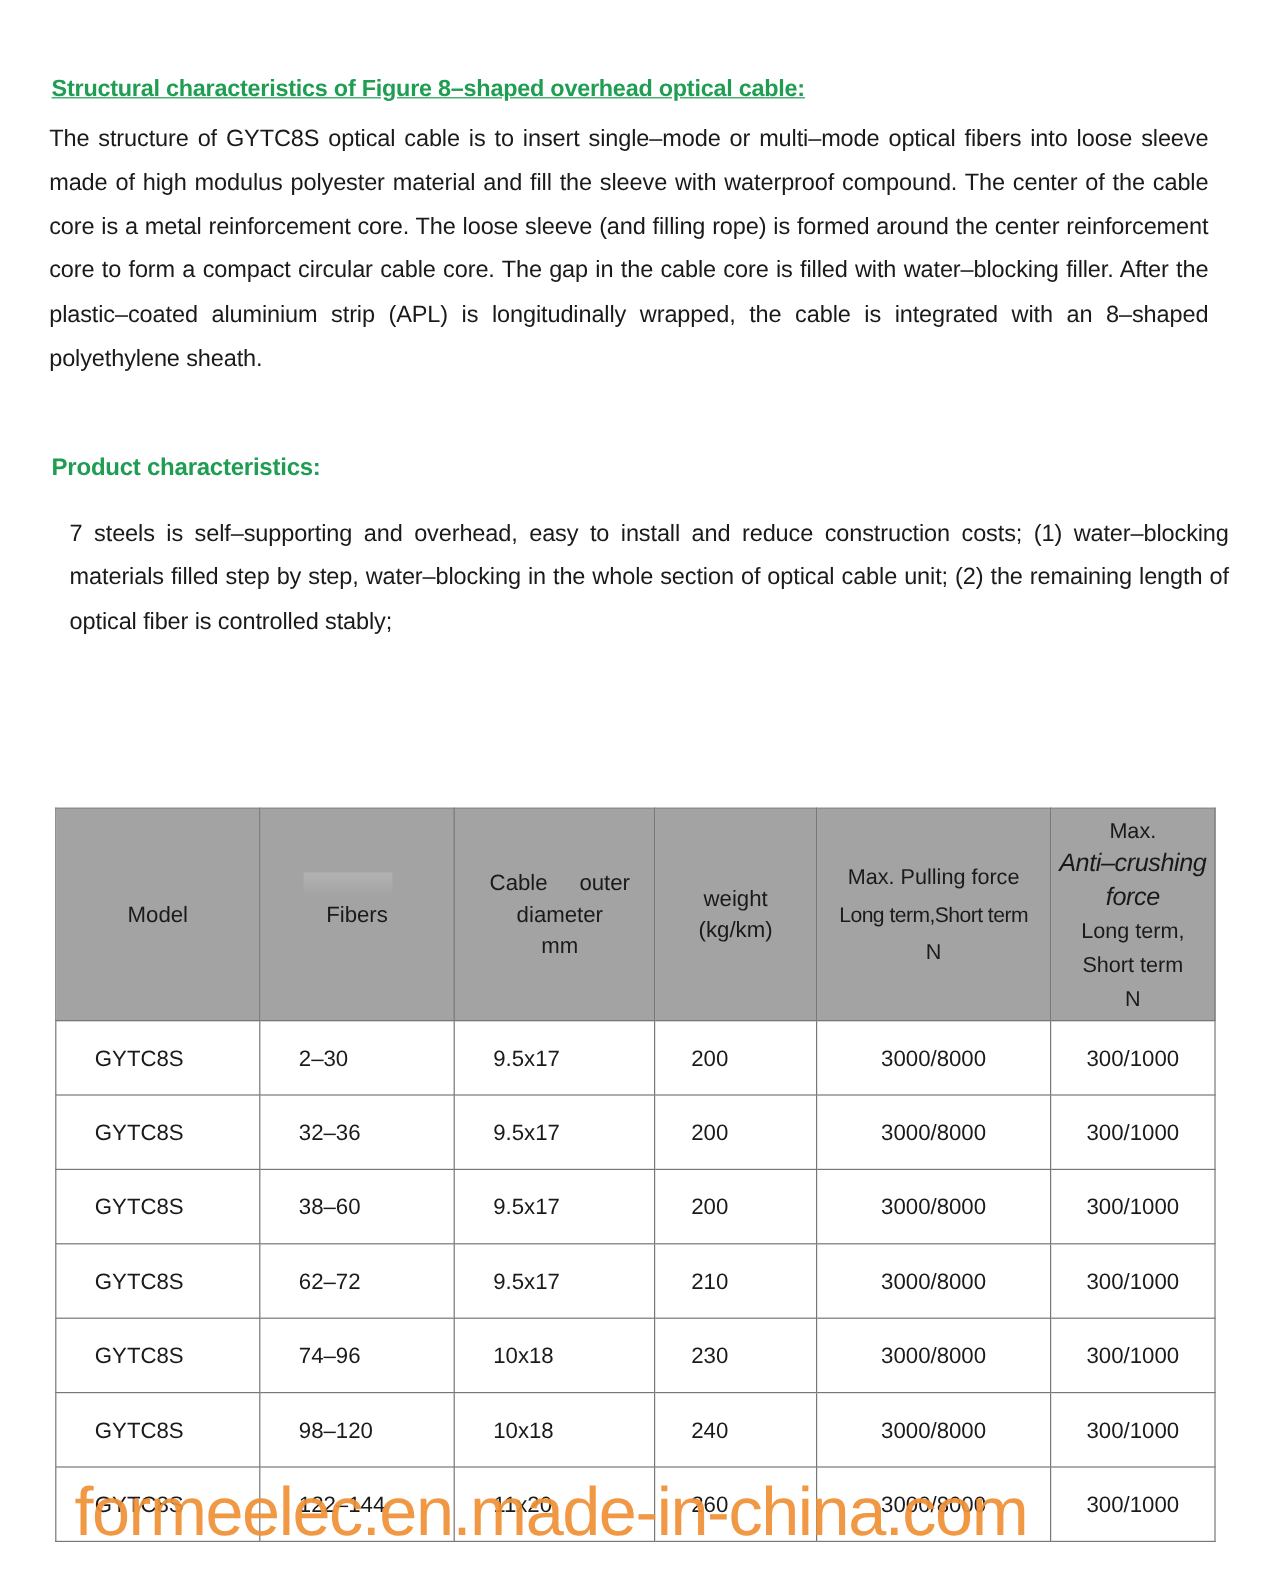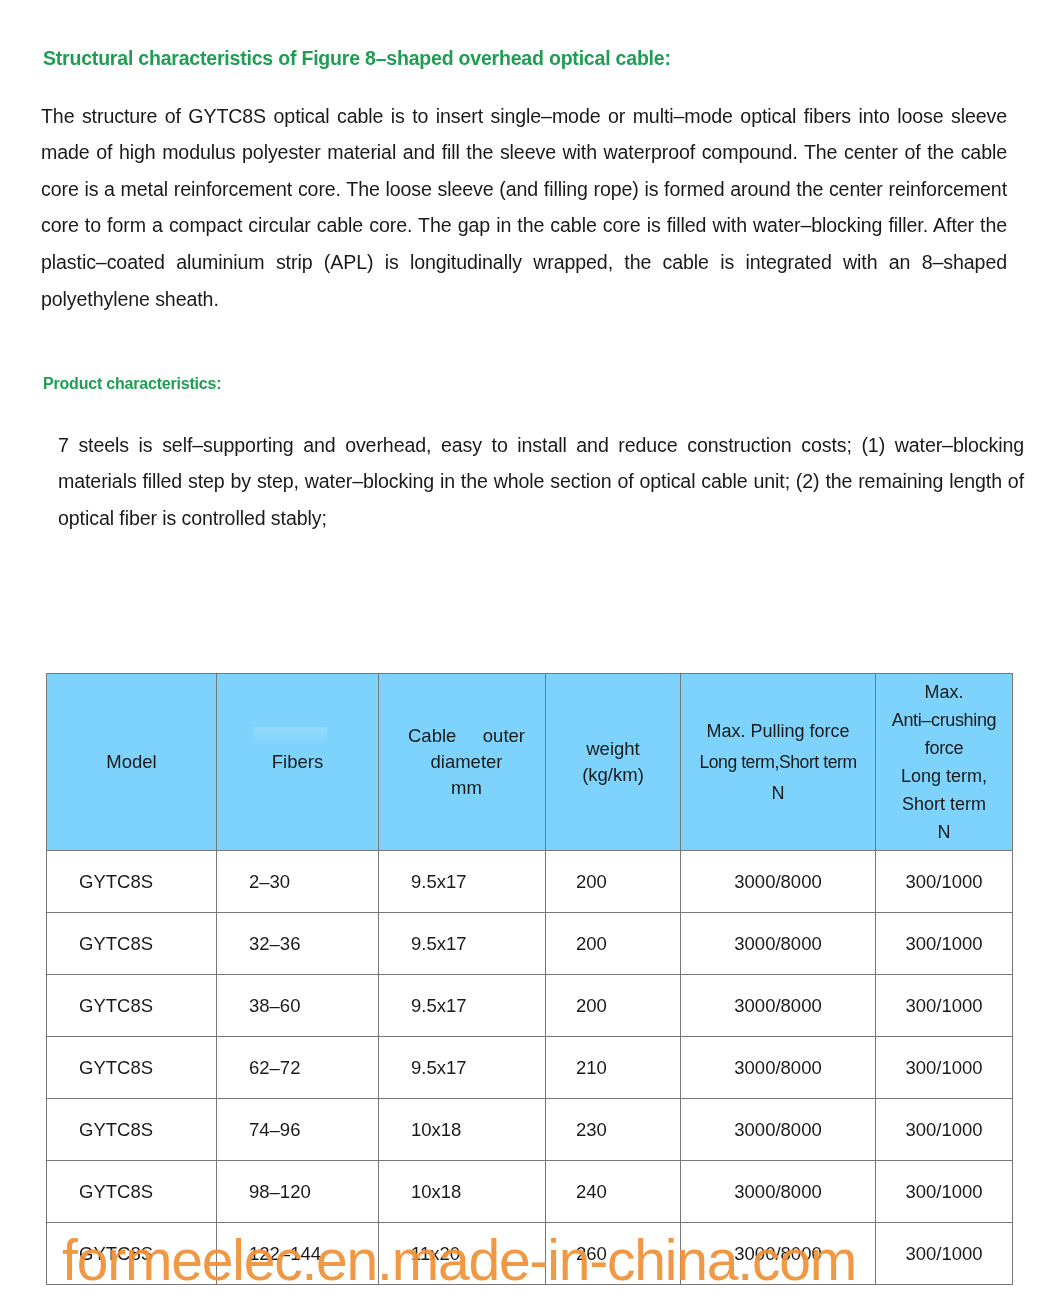--- a/index.html
+++ b/index.html
@@ -25,22 +25,22 @@
   
   .section-heading {
     position: absolute;
     left: 43px;
     font-size: 19.5px;
     font-weight: bold;
     color: #1f9d52;
     letter-spacing: -0.2px;
     white-space: nowrap;
   }
-  #heading-structural { top: 31px; }
-  #heading-product    { top: 362px; font-size: 16px; }
+  #heading-structural { top: 47px; text-decoration: underline; }
+  #heading-product    { top: 362px; font-size: 20px; }
 
   
   .para {
     position: absolute;
     left: 41px;
     width: 966px;
     font-size: 19.6px;
     line-height: 36.6px;
     text-align: justify;
     text-justify: inter-word;
@@ -64,21 +64,21 @@
     background: #ffffff;
   }
   .spec-table th,
   .spec-table td {
     border: 1.6px solid #777777;
     text-align: center;
     vertical-align: middle;
     padding: 0;
   }
   .spec-table thead th {
-    background: #7dd3fc;
+    background: #a3a3a3;
     height: 168px;
     font-weight: normal;
     font-size: 18.5px;
     line-height: 26px;
     padding: 4px 6px;
   }
   .spec-table thead th.th-outer-diam {
     text-align: justify;
     text-align-last: center;
     padding-left: 15px;
@@ -98,22 +98,23 @@
   }
   .spec-table thead th.th-pull .tight {
     letter-spacing: -0.45px;
     font-size: 17.6px;
   }
   .spec-table thead th.th-crush {
     font-size: 18px;
     line-height: 28px;
   }
   .spec-table thead th.th-crush .small {
-    font-size: 18px;
+    font-size: 21px;
     letter-spacing: -0.35px;
+    font-style: italic;
   }
   .spec-table tbody td {
     height: 61px;
     font-size: 18.5px;
   }
   .spec-table tbody td.cell-model,
   .spec-table tbody td.cell-fibers,
   .spec-table tbody td.cell-diam {
     text-align: left;
     padding-left: 32px;

